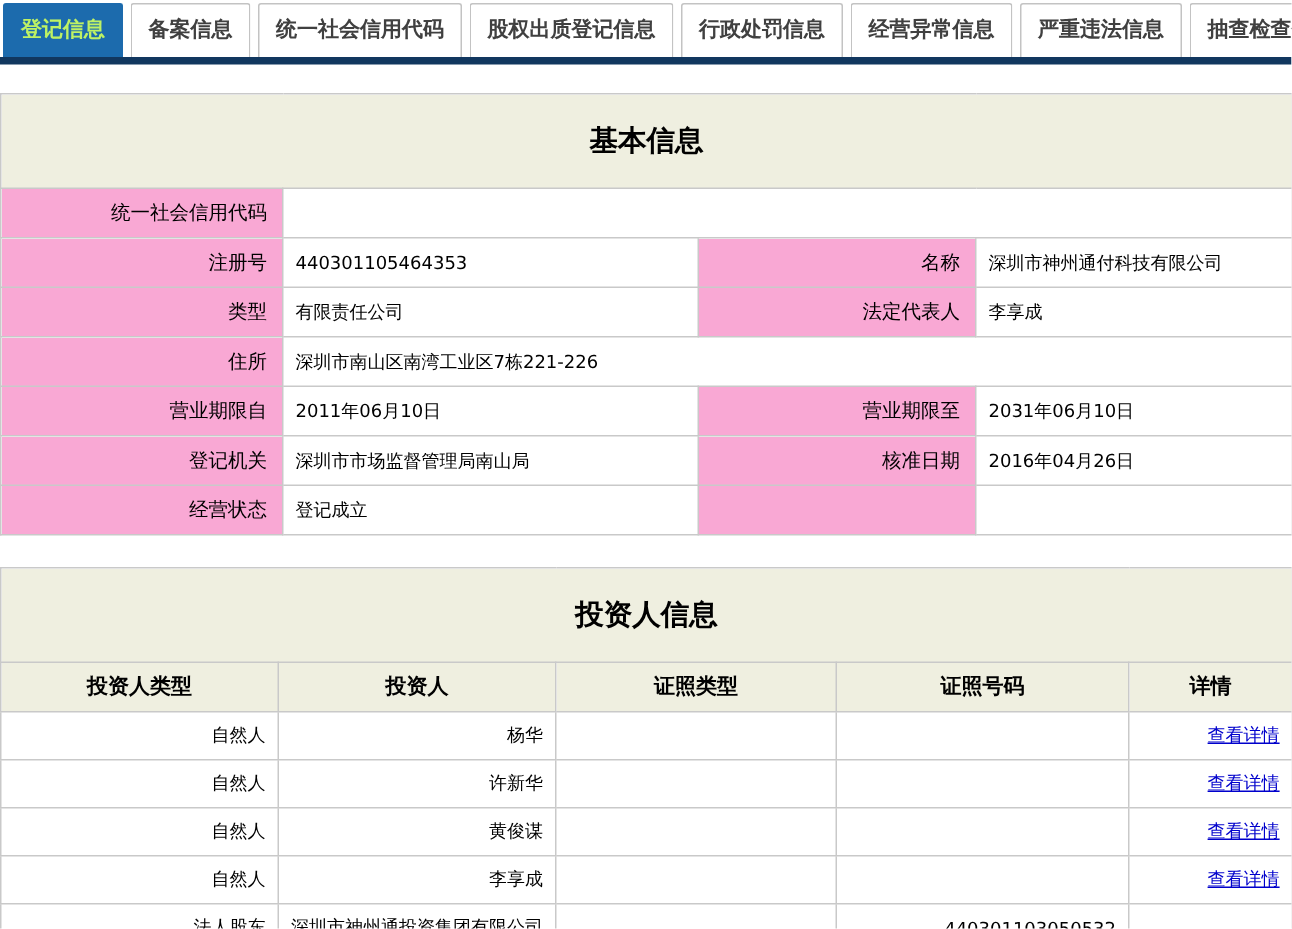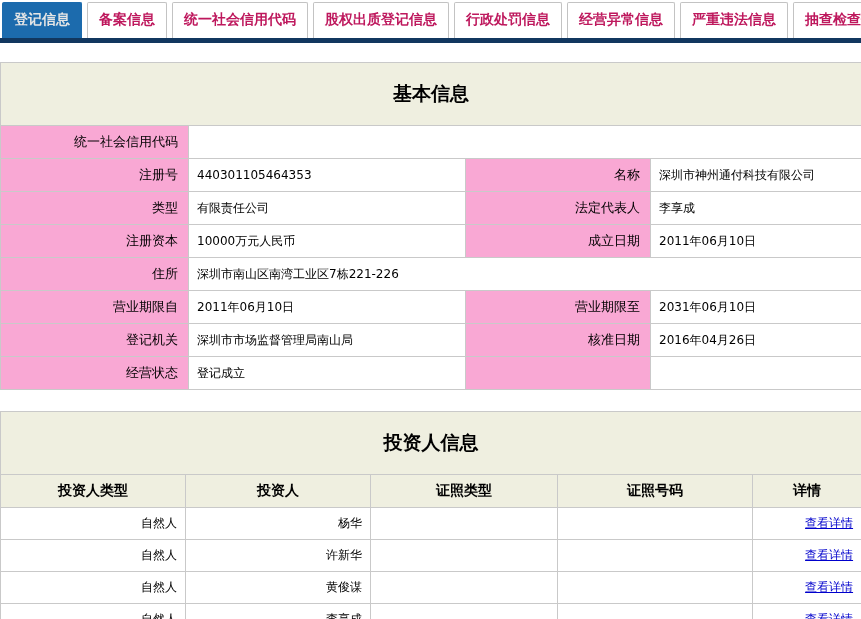--- a/index.html
+++ b/index.html
@@ -8,26 +8,26 @@
     width:861px; height:619px; overflow:hidden;
     font-family:"DejaVu Sans","Liberation Sans",sans-serif;
     color:#000;
   }
   
   .tabbar { display:flex; align-items:flex-end; padding:2px 0 0 2px; }
   .tab {
     flex:0 0 auto;
     border:1px solid #c3c3c3; border-bottom:none;
     border-radius:2px 2px 0 0;
-    background:#ffffff; color:#be185d;
+    background:#ffffff; color:#404040;
     font-size:14px; font-weight:bold;
     padding:8px 11px 9px 11px; margin-right:5px;
     white-space:nowrap; cursor:pointer;
   }
-  .tab.active { background:#1c6bad; border-color:#1c6bad; color:#e5e5e5; }
+  .tab.active { background:#1c6bad; border-color:#1c6bad; color:#bef264; }
   .tab-underline { height:5px; background:#11375f; width:861px; }
   
   .tablewrap { margin-top:19px; }
   table { border-collapse:collapse; table-layout:fixed; width:861px; }
   td { border:1px solid #c9c9c9; vertical-align:middle; font-size:12px; overflow:hidden; }
   .cap {
     background:#efefe0; text-align:center; font-weight:bold;
     font-size:19px; height:26px; padding:18px 0;
   }
   .lbl {
@@ -79,26 +79,20 @@
     <td class="lbl">注册号</td>
     <td class="val">440301105464353</td>
     <td class="lbl">名称</td>
     <td class="val">深圳市神州通付科技有限公司</td>
   </tr>
   <tr>
     <td class="lbl">类型</td>
     <td class="val">有限责任公司</td>
     <td class="lbl">法定代表人</td>
     <td class="val">李享成</td>
-  </tr>
-  <tr>
-    <td class="lbl">注册资本</td>
-    <td class="val">10000万元人民币</td>
-    <td class="lbl">成立日期</td>
-    <td class="val">2011年06月10日</td>
   </tr>
   <tr>
     <td class="lbl">住所</td>
     <td class="val" colspan="3">深圳市南山区南湾工业区7栋221-226</td>
   </tr>
   <tr>
     <td class="lbl">营业期限自</td>
     <td class="val">2011年06月10日</td>
     <td class="lbl">营业期限至</td>
     <td class="val">2031年06月10日</td>

